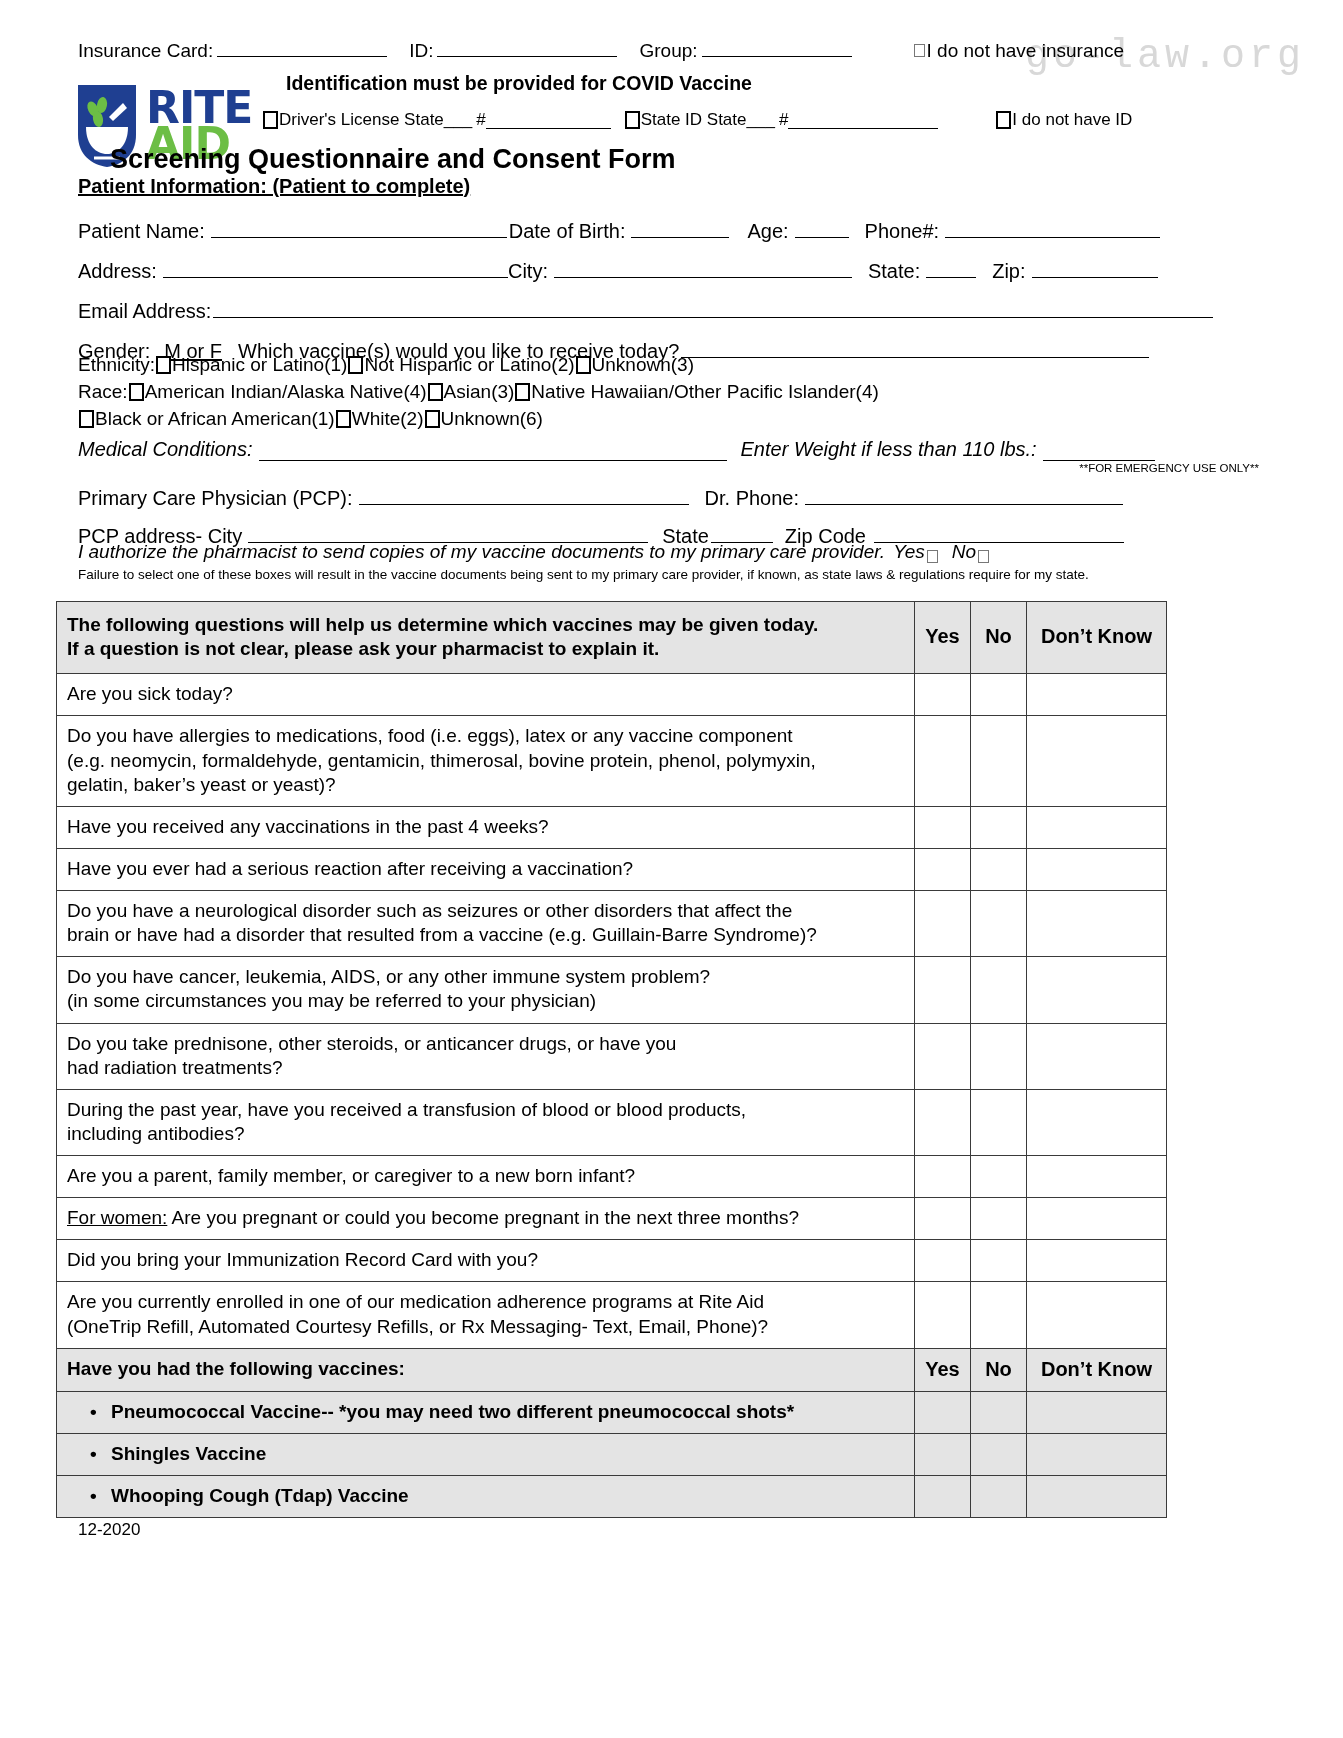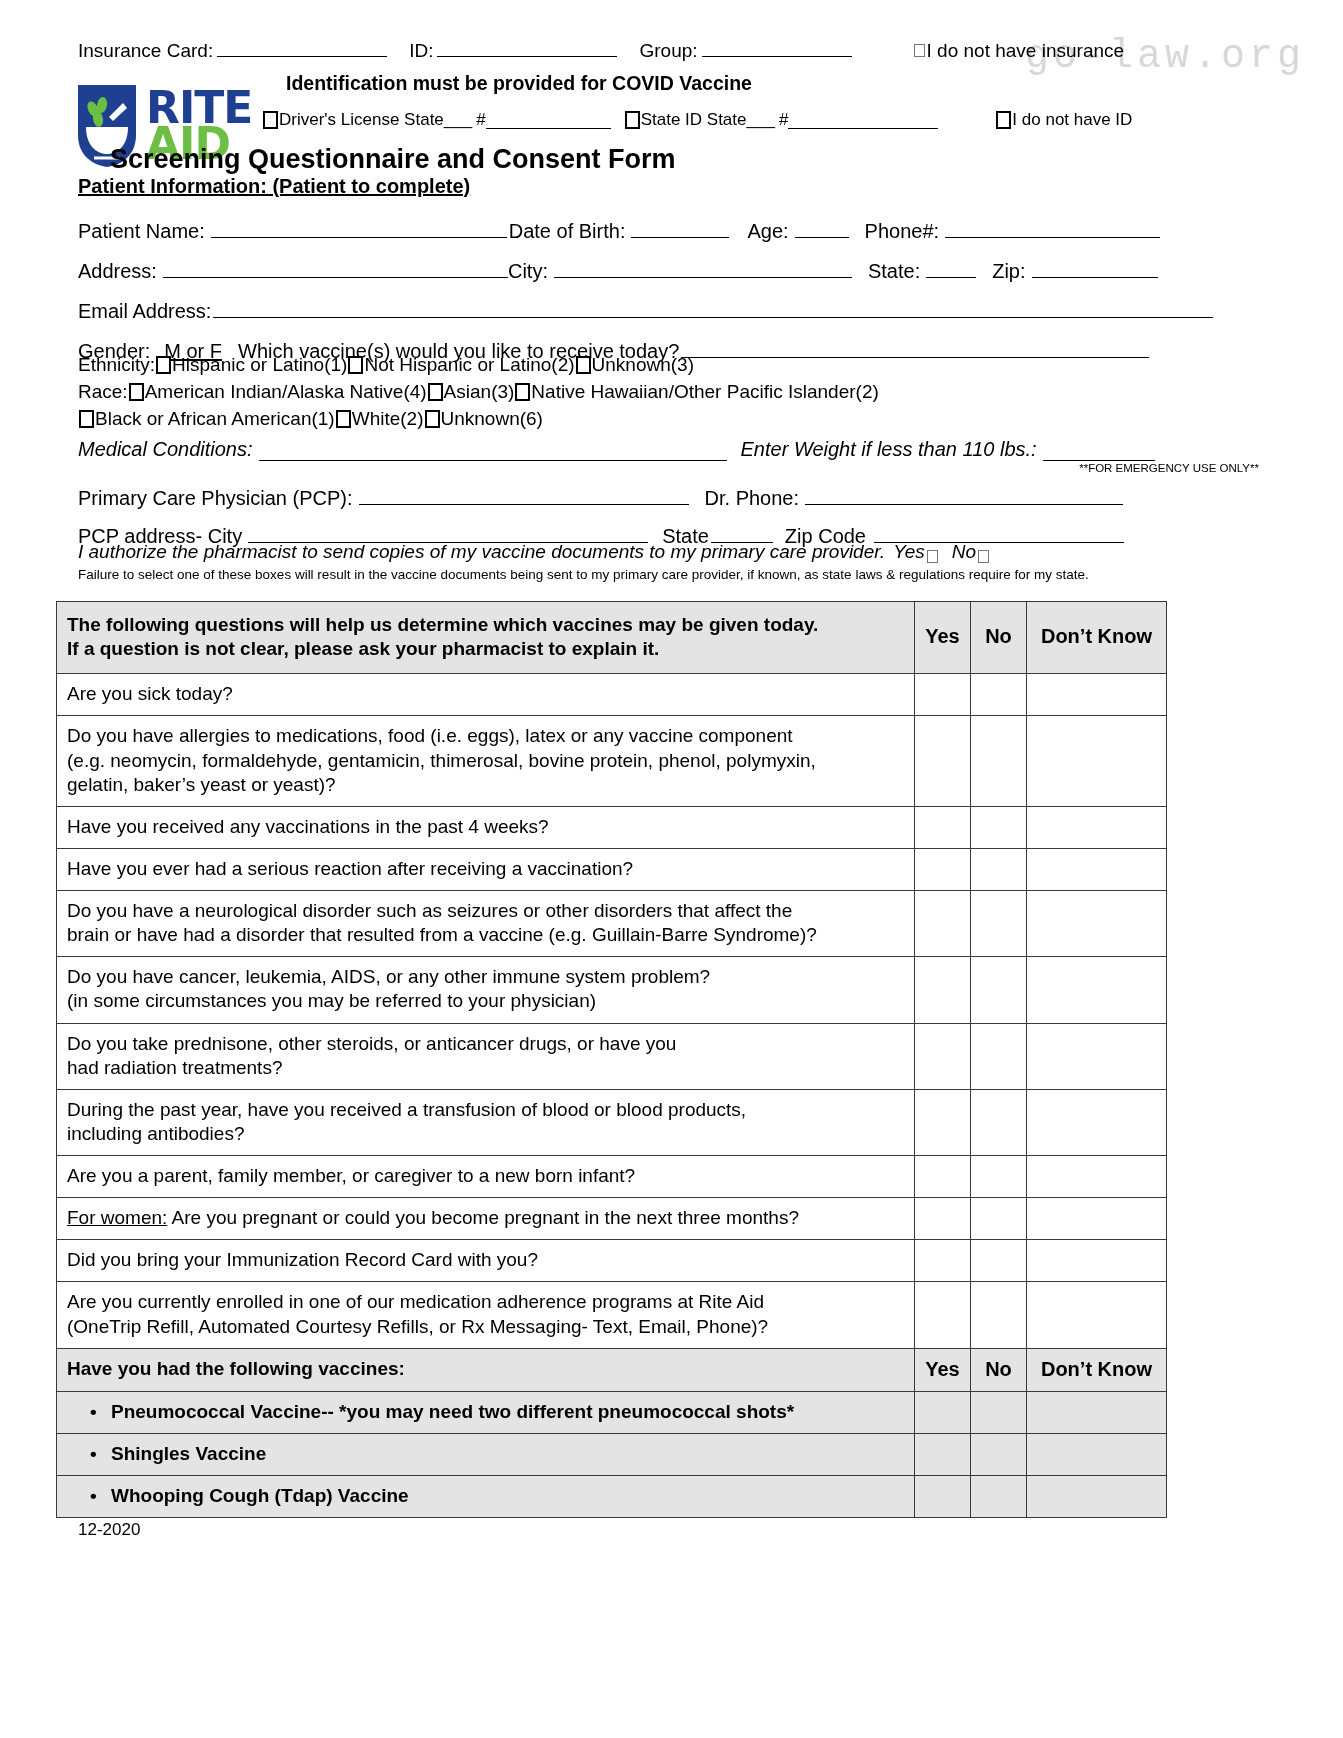--- a/index.html
+++ b/index.html
@@ -287,21 +287,21 @@
       <span class="blank" style="width:468px;margin-left:2px"></span>
     </div>
 
   </div>
 
   <div class="ethnic">
     <div>
       <span>Ethnicity:</span><span class="cbx"></span><span>Hispanic or Latino(1)</span><span class="cbx"></span><span>Not Hispanic or Latino(2)</span><span class="cbx"></span><span>Unknown(3)</span>
     </div>
     <div>
-      <span>Race:</span><span class="cbx"></span><span>American Indian/Alaska Native(4)</span><span class="cbx"></span><span>Asian(3)</span><span class="cbx"></span><span>Native Hawaiian/Other Pacific Islander(2)</span>
+      <span>Race:</span><span class="cbx"></span><span>American Indian/Alaska Native(4)</span><span class="cbx"></span><span>Asian(3)</span><span class="cbx"></span><span>Native Hawaiian/Other Pacific Islander(4)</span>
     </div>
     <div>
       <span class="cbx"></span><span>Black or African American(1)</span><span class="cbx"></span><span>White(2)</span><span class="cbx"></span><span>Unknown(6)</span>
     </div>
   </div>
 
   <div class="medcond">
     <div class="row">
       <span>Medical Conditions:</span>
       <span class="blank" style="width:468px;margin-left:6px"></span>

